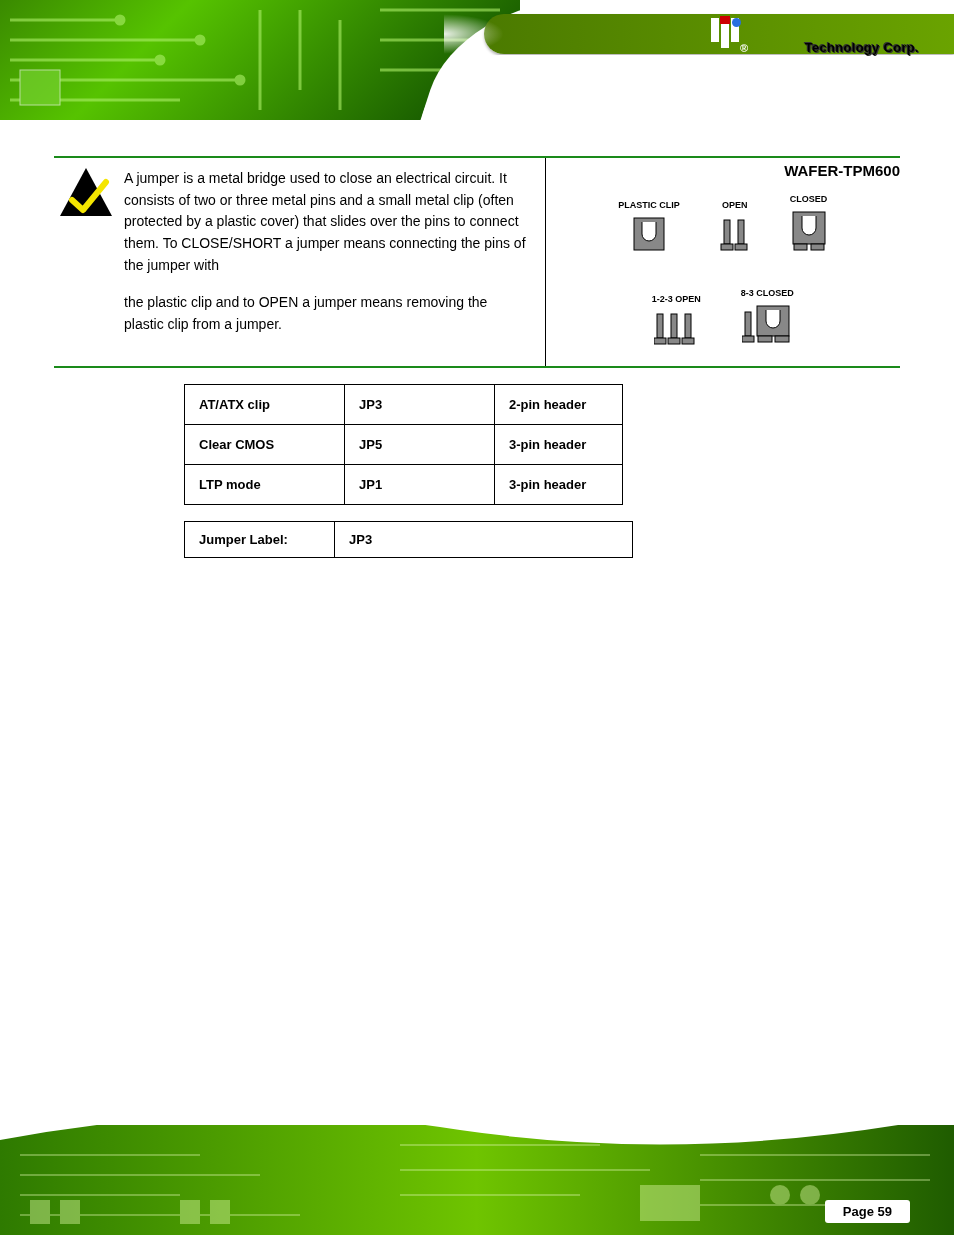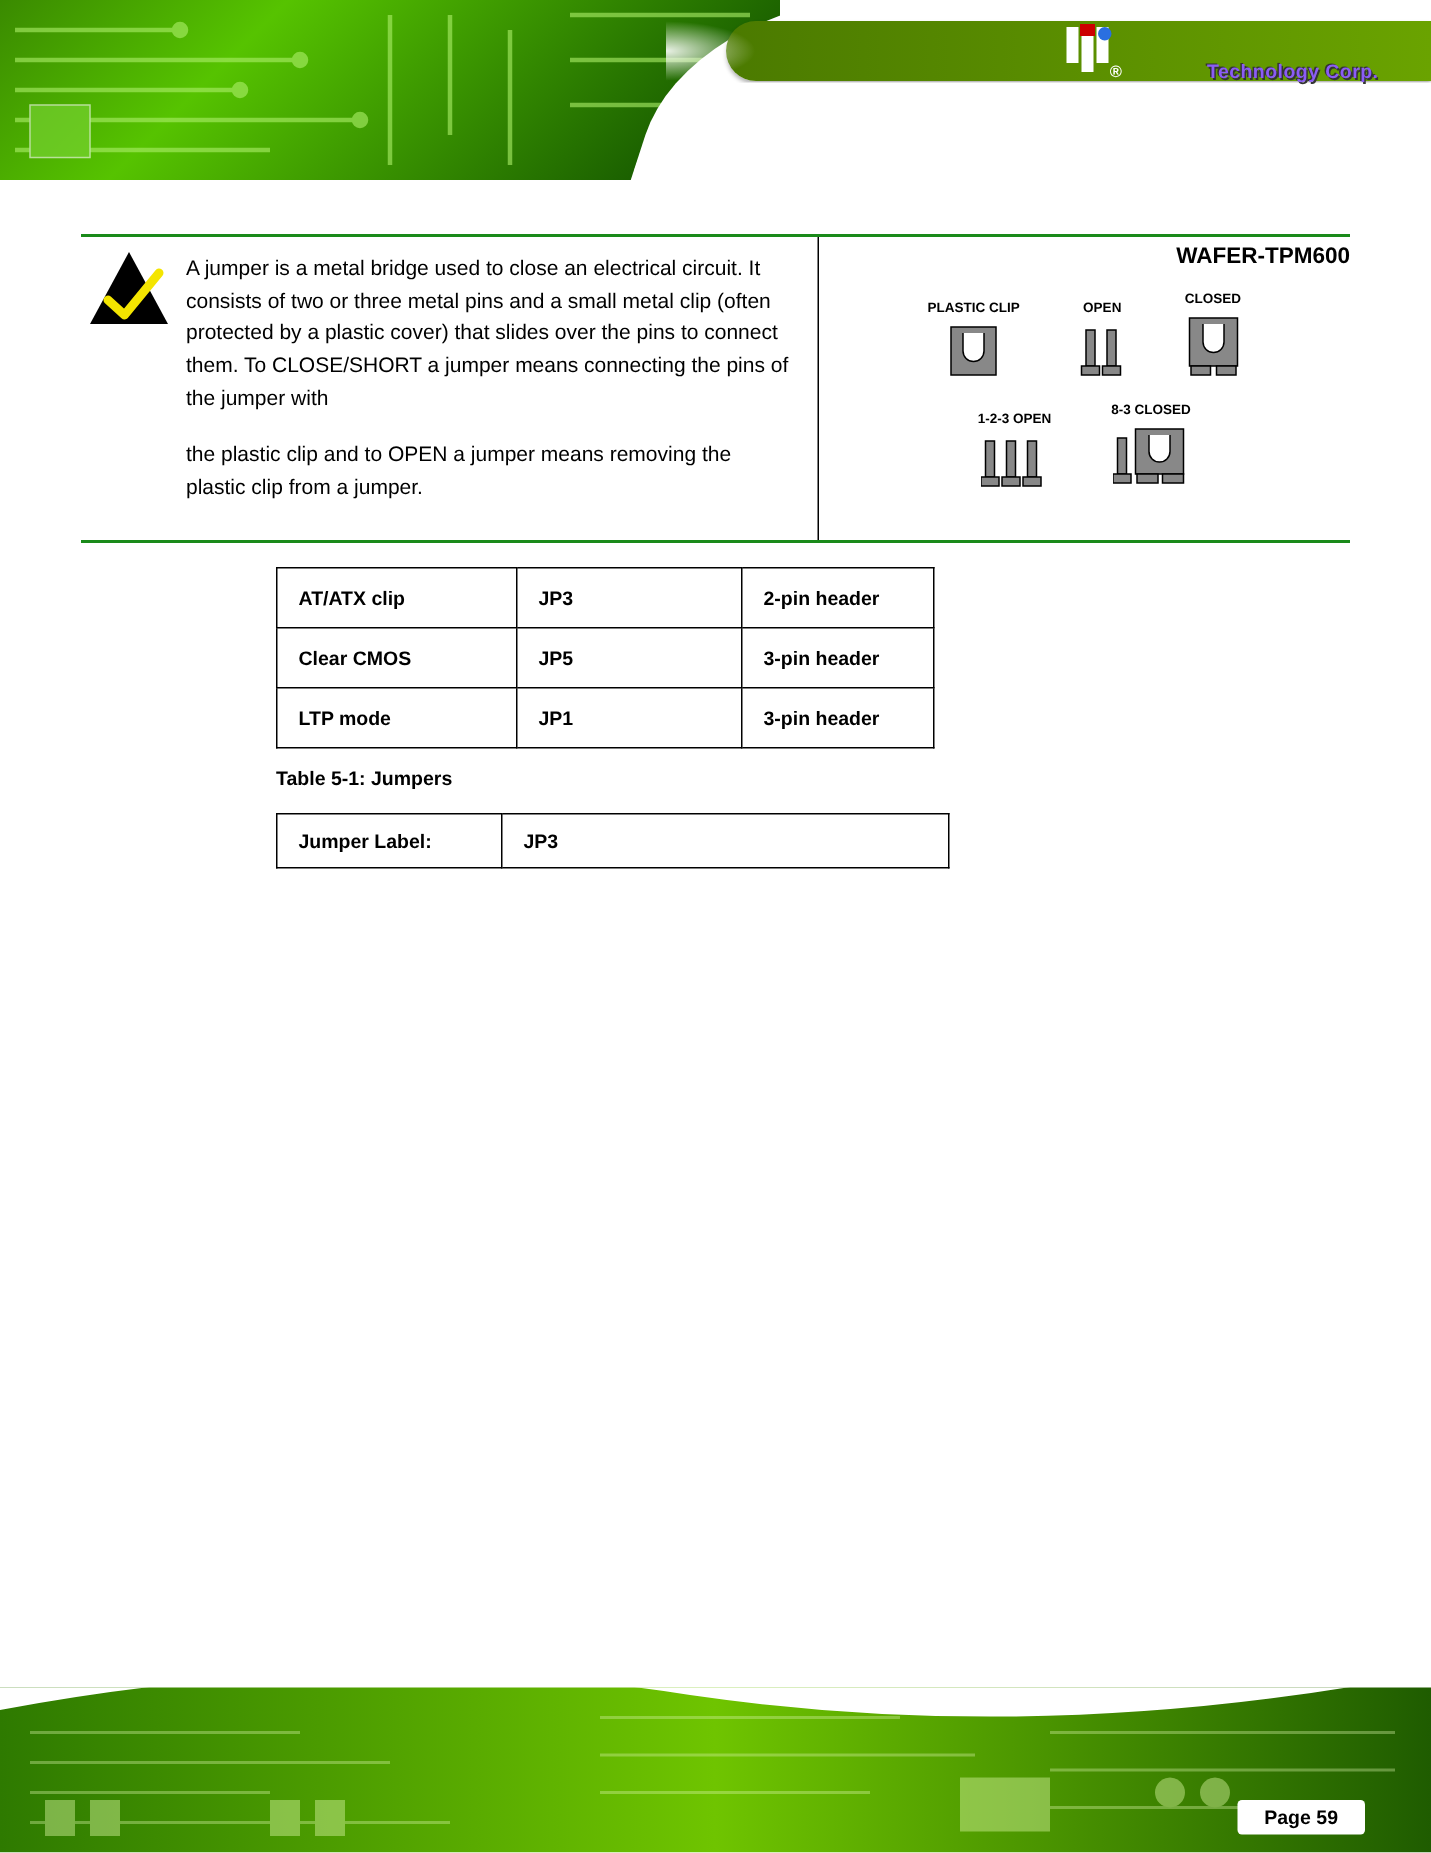--- a/index.html
+++ b/index.html
@@ -33,34 +33,34 @@
     position: absolute; left: 420px; top: 55px; width: 600px; height: 80px;
     background: #fff; border-radius: 80px 0 0 0;
   }
   .logo { position: absolute; right: 215px; top: 18px; display: flex; align-items: center; gap: 2px; }
   .logo .bar { display: flex; gap: 2px; }
   .logo .b { width: 8px; background: #fff; }
   .logo .b1 { height: 24px; }
   .logo .b2 { height: 30px; }
   .logo .dot { width: 9px; height: 9px; border-radius: 50%; background: #2a6fe0; position: absolute; top: 0; right: -2px; }
   .logo-text { position:absolute; right:35px; top:40px; font-size:13px; font-weight:bold;
-    color:#8b5cf6; text-shadow: 1px 1px 0 #333, -1px -1px 0 #333; letter-spacing:0.3px; }
+    color:#000000; text-shadow: 1px 1px 0 #333, -1px -1px 0 #333; letter-spacing:0.3px; }
   .logo-reg { position:absolute; right:206px; top:42px; font-size:11px; color:#fff; font-weight:bold; }
 
   
   .content { position: relative; padding: 0 54px 0 54px; }
   .doc-title { position: absolute; right: 54px; top: 6px; font-size: 15px; font-weight: bold; }
 
   .note-box { margin-top: 36px; border-top: 2px solid #1a8a1a; border-bottom: 2px solid #1a8a1a; display:flex; }
   .note-left { flex: 1 1 58%; padding: 8px 14px 24px 4px; display:flex; gap:10px; }
   .note-icon { flex: 0 0 56px; height: 56px; }
   .note-text { padding-top: 2px; }
   .note-text p:first-child { margin-bottom: 16px; }
   .note-right { flex: 1 1 42%; border-left: 1px solid #000; padding: 36px 10px 20px 10px; position: relative; }
-  .jumper-fig { display:flex; flex-direction:column; gap:16px; align-items:center;text-align:right; }
+  .jumper-fig { display:flex; flex-direction:column; gap:36px; align-items:center;text-align:right; }
   .row1, .row2 { display:flex; gap:40px; align-items: flex-end; }
   .jumper-item { display:flex; flex-direction:column; align-items:center; gap:6px; }
   .jl { font-size: 9px; font-weight:bold; white-space: nowrap; }
 
   .para { margin-top: 28px; font-size: 14.5px; line-height: 1.5; }
   .para.intro { padding-left: 130px; }
 
   table { border-collapse: collapse; margin: 16px 0 4px 130px; }
   td, th { border: 1.5px solid #000; font-size: 13px; font-weight: bold; text-align:left; }
   .t1 td { padding: 12px 14px; }
@@ -204,21 +204,20 @@
       <td>JP5</td>
       <td>3-pin header</td>
     </tr>
     <tr>
       <td>LTP mode</td>
       <td>JP1</td>
       <td>3-pin header</td>
     </tr>
   </tbody>
     </table>
-  <div class="table-caption">Table 5-1: Jumpers</div>
 
 
   <table class="t2">
     <tbody>
         <tr>
       <td>Jumper Label:</td>
       <td>JP3</td>
     </tr>
   </tbody>
     </table>

